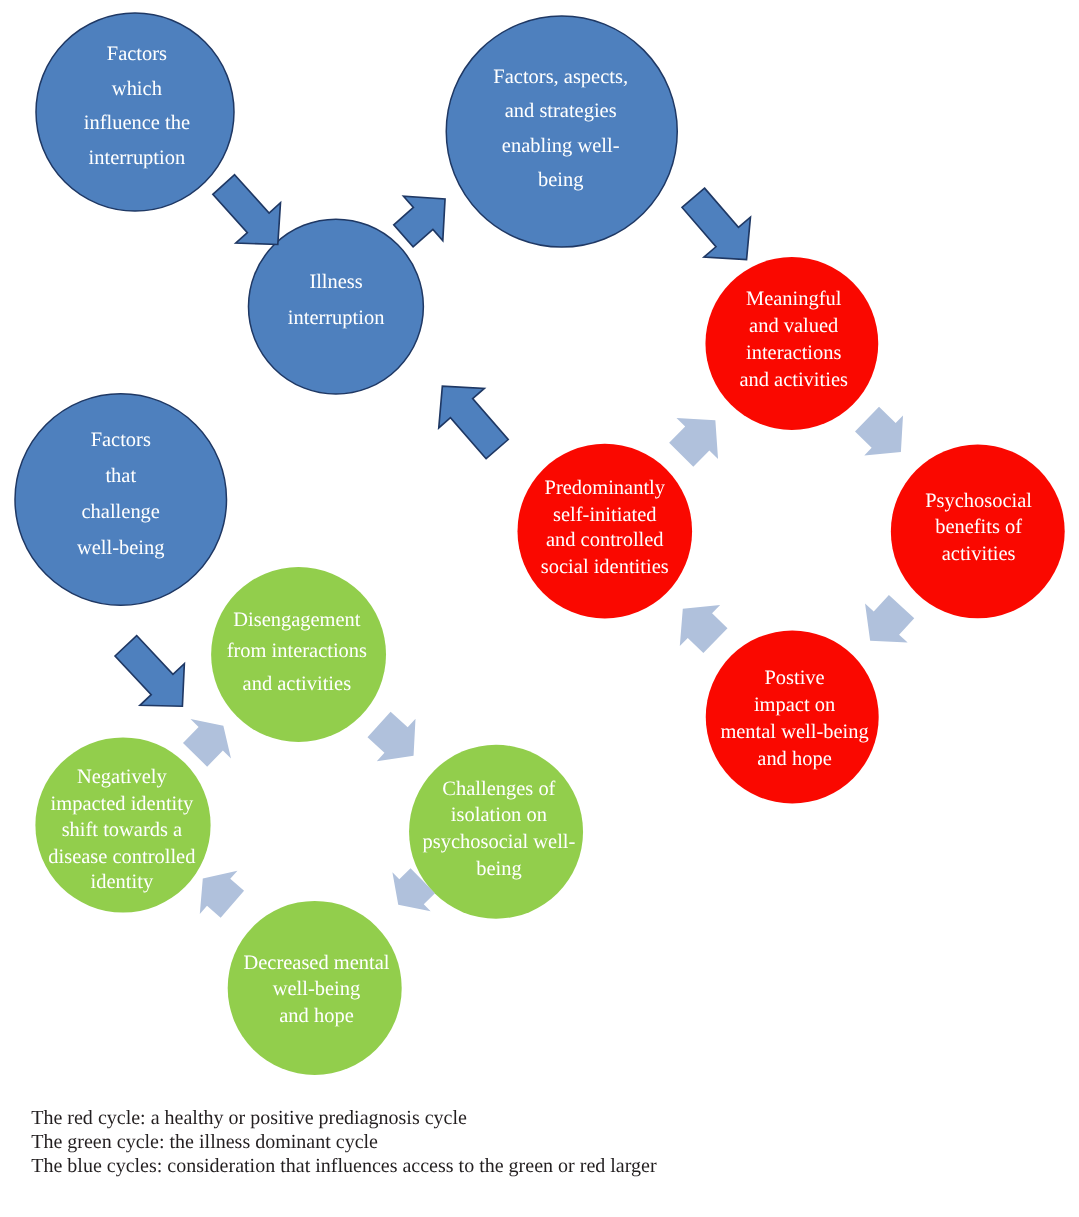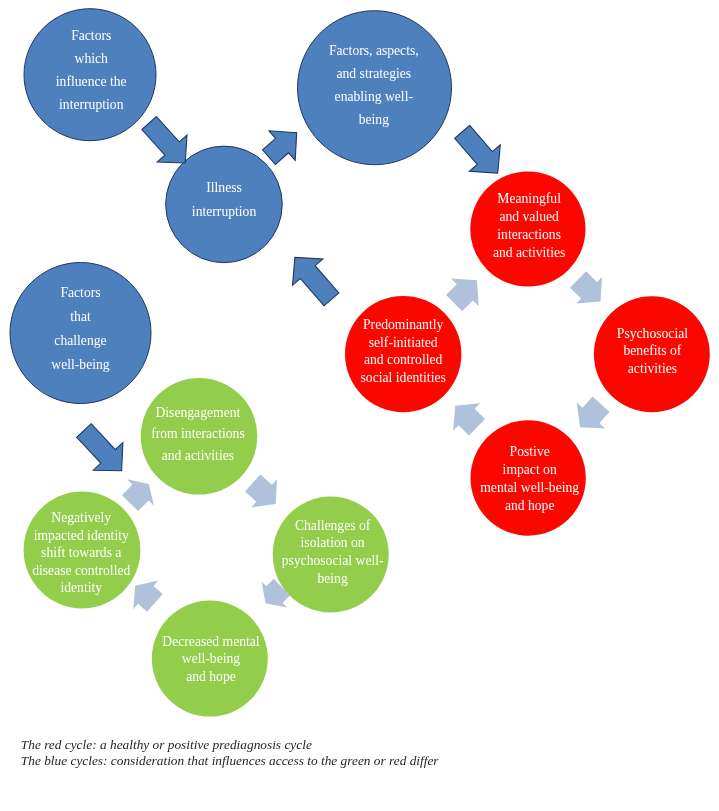--- a/index.html
+++ b/index.html
@@ -10,21 +10,21 @@
   circle.node.blue{fill:#4e80be;stroke:#1f3864;stroke-width:1;}
   circle.node.red{fill:#fa0800;}
   circle.node.green{fill:#92ce4c;}
   polygon.arrow-dark{fill:#4e80be;stroke:#1f3864;stroke-width:1.1;}
   polygon.arrow-light{fill:#b0c1dc;}
   .node-label{position:absolute;width:719px;transform:translateZ(0);text-align:center;
     color:#ffffff;font-family:"Liberation Serif",serif;white-space:nowrap;}
   .node-label span{display:block;}
   .legend{position:absolute;transform:translateZ(0);left:20.8px;top:736.5px;
     font-family:"Liberation Serif",serif;font-size:13.35px;color:#231f20;}
-  .legend div{white-space:nowrap;height:16.4px;line-height:16.4px;font-style:italic;}
+  .legend div{white-space:nowrap;height:16.4px;line-height:16.4px;}
 </style>
 </head>
 <body>
 
 <div id="stage">
 
   <svg class="canvas" viewBox="0 0 719 811">
     <g>
       <circle class="node blue" cx="90" cy="74.7" r="66"></circle>
       <circle class="node blue" cx="374.5" cy="87.7" r="77"></circle>
@@ -122,15 +122,16 @@
       <span>Negatively</span>
       <span>impacted identity</span>
       <span>shift towards a</span>
       <span>disease controlled</span>
       <span>identity</span>
     </div>
   </div>
 
   <div class="legend">
     <div>The red cycle: a healthy or positive prediagnosis cycle</div>
-    <div>The blue cycles: consideration that influences access to the green or red differ</div>
+    <div>The green cycle: the illness dominant cycle</div>
+    <div>The blue cycles: consideration that influences access to the green or red larger</div>
   </div>
 </div>
 
 </body></html>

